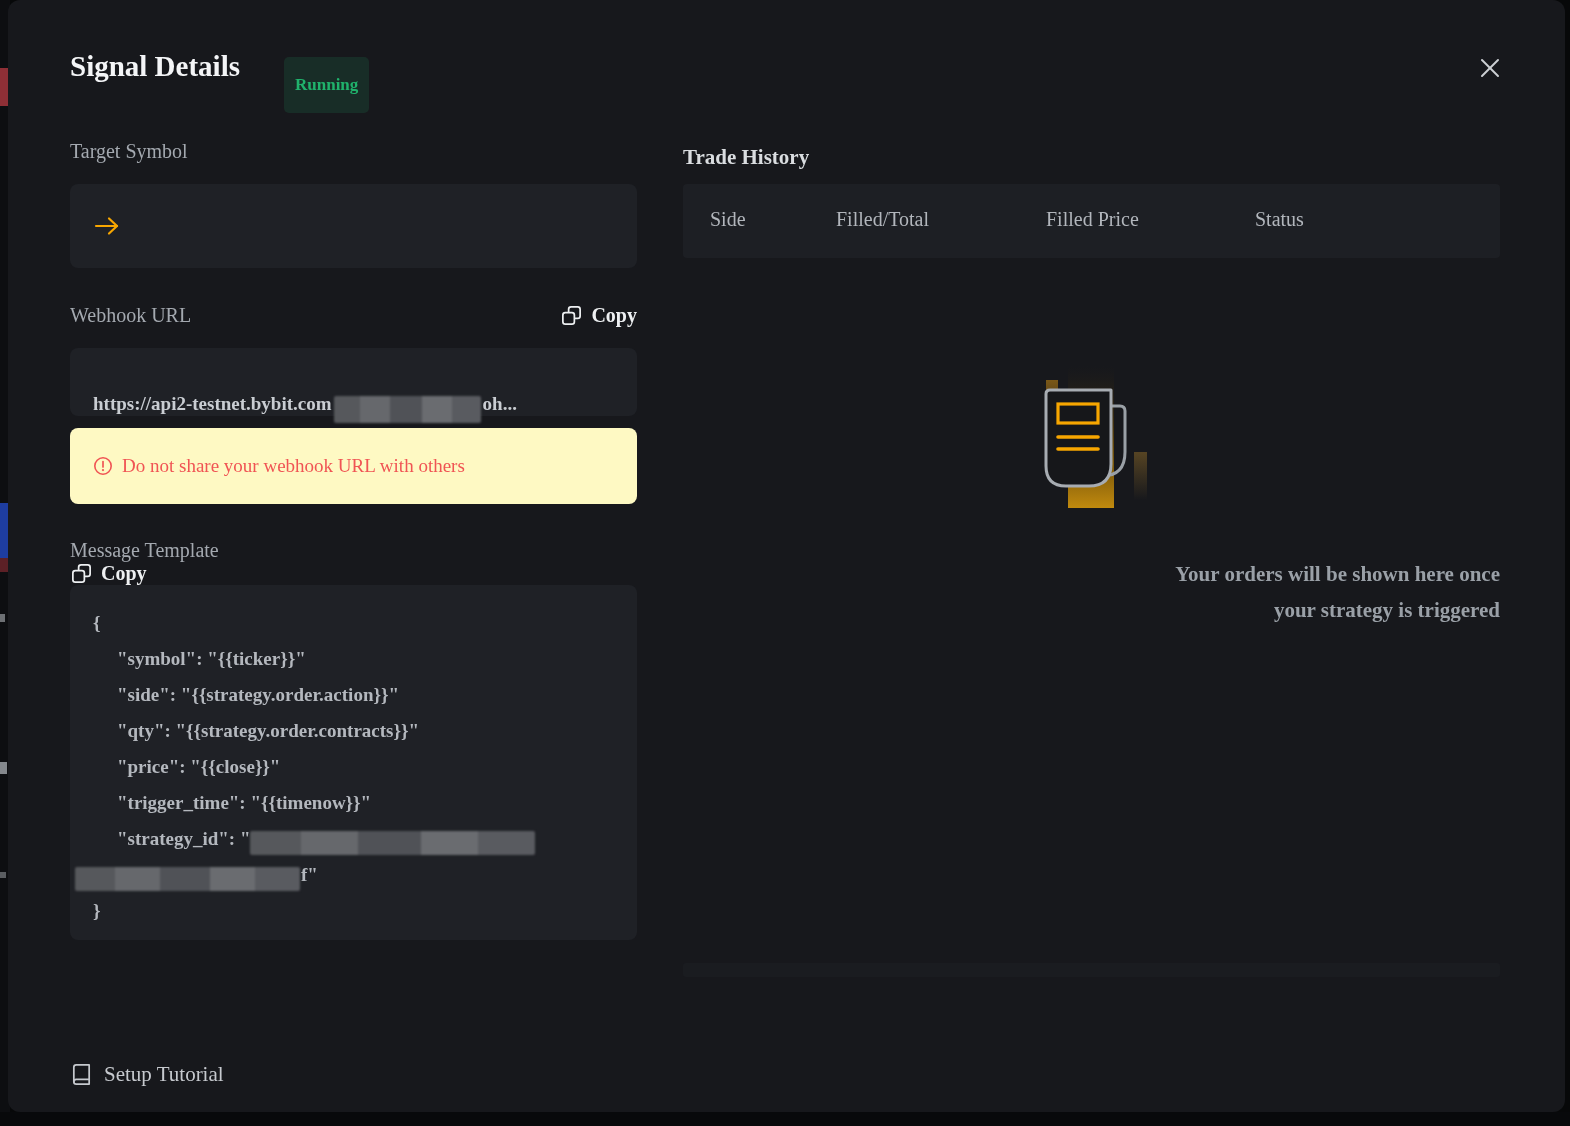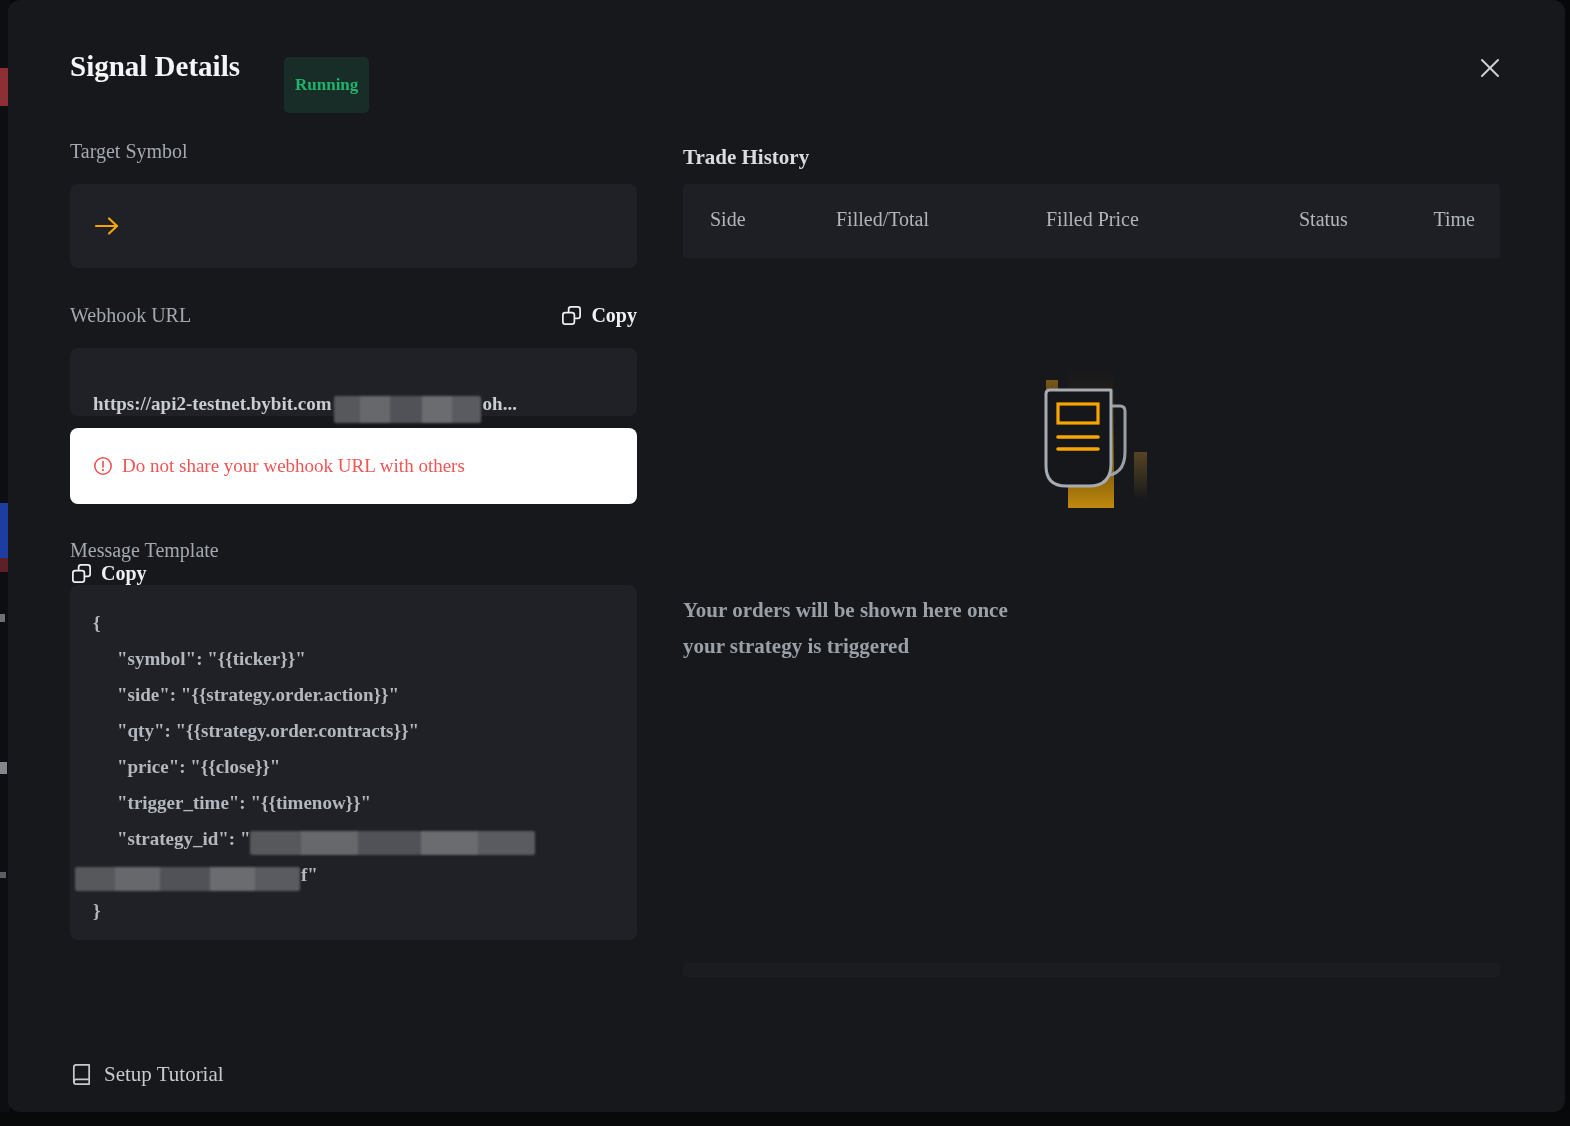--- a/index.html
+++ b/index.html
@@ -40,21 +40,21 @@
   .row-between { position:absolute; left:0; width:567px; display:flex; justify-content:space-between; align-items:flex-start; }
   .copy-btn { display:flex; align-items:center; gap:8px; cursor:pointer; }
   .copy-btn span { font-size:20px; font-weight:bold; color:#eef0f2; }
 
   .url-field { top:208px; height:68px; display:flex; align-items:flex-end; padding:0 23px; }
   .url-text { font-size:19px; font-weight:bold; color:#c9cdd2; white-space:nowrap; }
   .blur-chip { display:inline-block; vertical-align:middle; border-radius:2px; filter:blur(1.2px);
                background:linear-gradient(90deg,#56585c 0 18%,#66686c 18% 38%,#505257 38% 60%,#6a6c70 60% 80%,#595b60 80% 100%); }
   .url-blur { width:147px; height:27px; margin:0 2px -7px 2px; }
 
-  .warning { position:absolute; left:0; top:288px; width:567px; height:76px; background:#ffffff;
+  .warning { position:absolute; left:0; top:288px; width:567px; height:76px; background:#fef9c3;
              border-radius:8px; display:flex; align-items:center; padding:0 23px; gap:9px; }
   .warning span { font-size:19px; color:#f05454; }
 
   .code-block { position:absolute; left:0; top:445px; width:567px; height:355px; background:#1f2126;
                 border-radius:8px; padding:20px 14px 0 23px; }
   .code-line { font-size:19px; font-weight:bold; color:#b4b8be; line-height:36px; white-space:nowrap; }
   .indent { padding-left:24px; }
   .code-blur1 { width:285px; height:24px; margin-bottom:-5px; }
   .code-blur2 { width:225px; height:24px; margin:0 1px -5px -18px; }
 
@@ -62,25 +62,25 @@
   .tutorial span { font-size:21px; color:#c6c9ce; }
 
   
   .col-right { position:absolute; left:675px; top:140px; width:817px; }
   .th-title { position:absolute; left:0; top:5px; font-size:21px; font-weight:bold; color:#dadde0; }
   .thead { position:absolute; left:0; top:44px; width:817px; height:74px; background:#1d1f24; border-radius:4px; }
   .thead span { position:absolute; top:24px; font-size:20px; color:#b2b6bc; }
   .c-side   { left:27px; }
   .c-filled { left:153px; }
   .c-price  { left:363px; }
-  .c-status { left:572px;margin-left:44px; }
+  .c-status { left:572px; }
   .c-time   { left:0; width:792px; text-align:right; }
 
   .empty-illu { position:absolute; left:333px; top:216px; }
-  .empty-text { position:absolute; left:0; top:452px; width:817px; text-align:left;
+  .empty-text { position:absolute; left:0; top:416px; width:817px; text-align:right;
                 font-size:21px; font-weight:bold; color:#9aa0a7; line-height:36px; }
   .faint-strip { position:absolute; left:0; top:823px; width:817px; height:14px; background:#1a1c20; border-radius:3px; }
 
   svg { display:block; }
 </style>
 </head>
 <body>
 
 <div class="stage">
   <div class="backpage">
@@ -183,21 +183,20 @@
     </div>
 
     <div class="col-right">
       <div class="th-title">Trade History</div>
 
       <div class="thead">
         <span class="c-side">Side</span>
         <span class="c-filled">Filled/Total</span>
         <span class="c-price">Filled Price</span>
         <span class="c-status">Status</span>
-        <span class="c-time">Time</span>
       </div>
 
       <div class="empty-illu">
         <svg width="150" height="160" viewBox="0 0 150 160">
           <defs>
             <linearGradient id="gGold" x1="0" y1="0" x2="0" y2="1">
               <stop offset="0%" stop-color="#2a2213" stop-opacity="0"></stop>
               <stop offset="55%" stop-color="#7a5504" stop-opacity="0.75"></stop>
               <stop offset="100%" stop-color="#c18a0e"></stop>
             </linearGradient>

